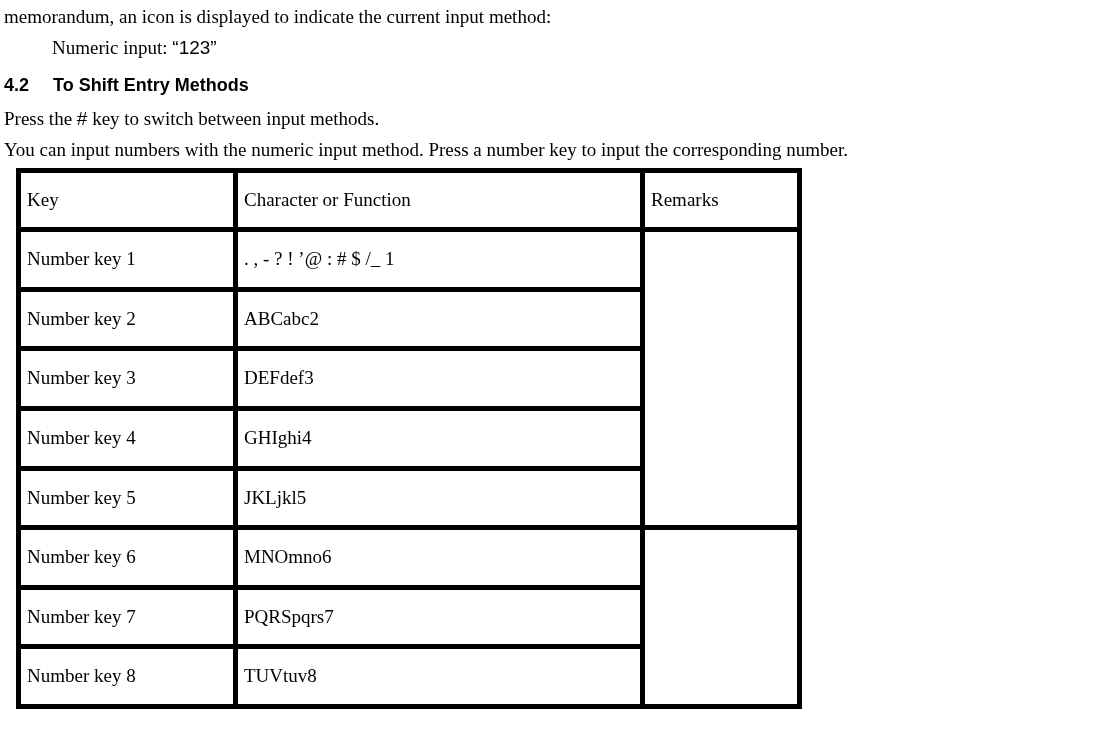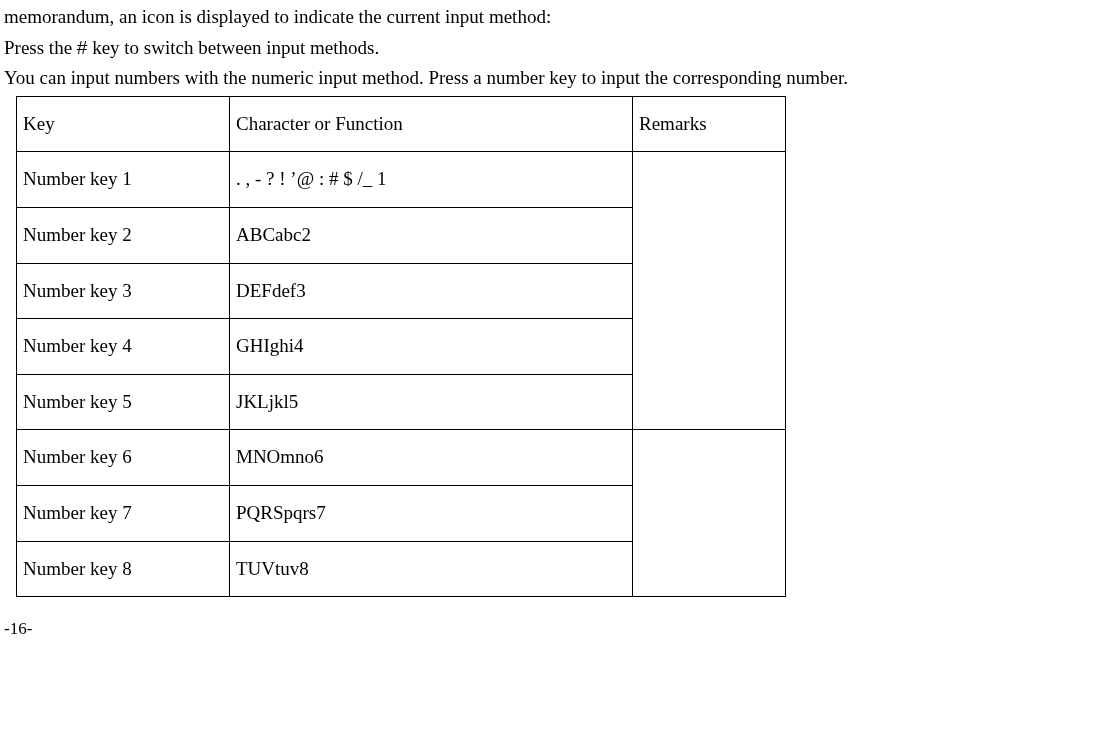--- a/index.html
+++ b/index.html
@@ -31,21 +31,21 @@
     .section-num {
       display: inline-block;
       width: 44px;
     }
     table {
       border-collapse: collapse;
       margin-left: 12px;
       margin-top: 2px;
     }
     td {
-      border: 1px solid #000000;
+      border: 5px solid #000000;
       padding: 14px 6px;
       vertical-align: top;
       font-family: "Times New Roman", serif;
       font-size: 19px;
     }
     .col-key { width: 200px; }
     .col-char { width: 390px; }
     .col-remarks { width: 140px; }
     .page-num {
       text-align: left;
@@ -55,21 +55,29 @@
     .code {
       font-family: Arial, Helvetica, sans-serif;
     }
   </style>
 </head>
 <body>
 
 <div class="content">
 
   <p>memorandum, an icon is displayed to indicate the current input method:</p>
+  <p class="indent">
+    <span>Numeric input:</span>
+    <span class="code">“123”</span>
+  </p>
 
+  <h3>
+    <span class="section-num">4.2</span>
+    <span>To Shift Entry Methods</span>
+  </h3>
   <p>
     <span>Press the </span><span style="font-family: Arial, Helvetica, sans-serif;">#</span><span> key to switch between input methods.</span>
   </p>
 
   <p class="justify">You can input numbers with the numeric input method. Press a number key to input the corresponding number.</p>
 
 
   <table>
     <tbody>
         <tr>

